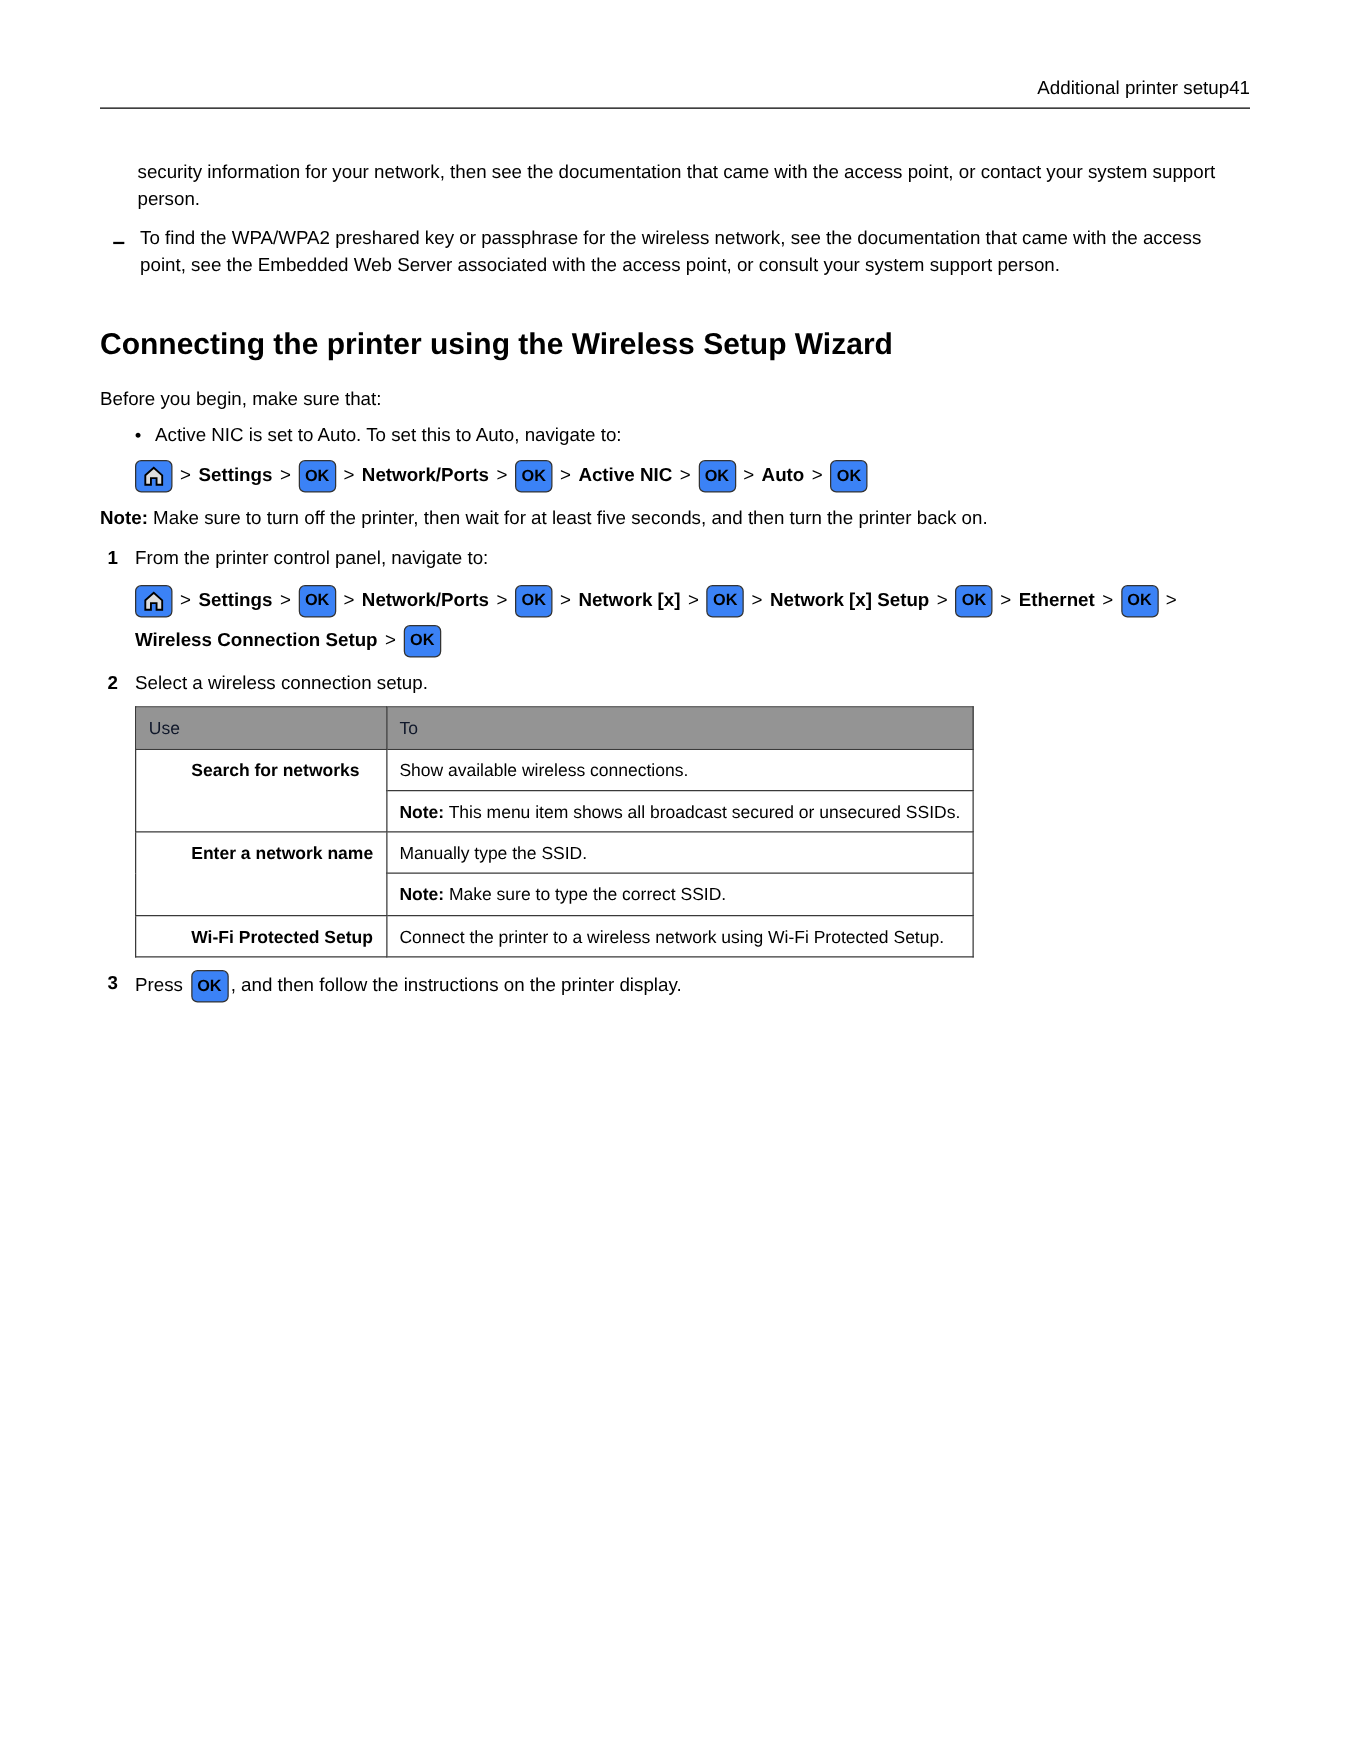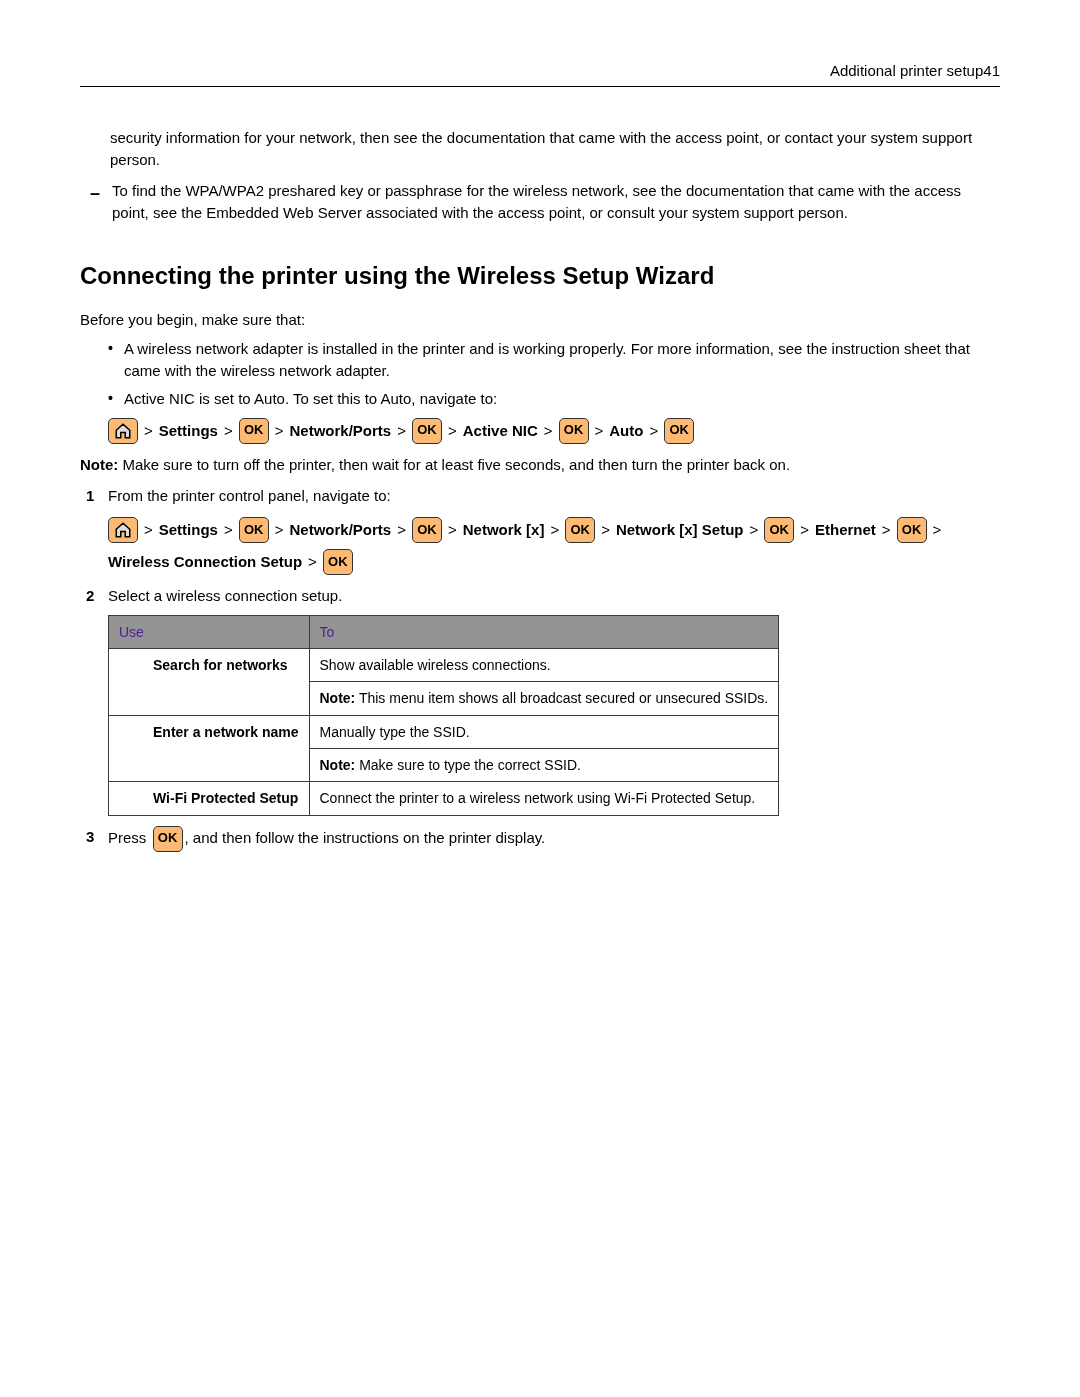--- a/index.html
+++ b/index.html
@@ -72,21 +72,21 @@
   }
   .nav-path .step {
     font-weight: bold;
   }
   .icon-btn {
     display: inline-flex;
     align-items: center;
     justify-content: center;
     width: 30px;
     height: 26px;
-    background: #fdba74;
+    background: #3b82f6;
     border: 1px solid #333;
     border-radius: 5px;
     color: #000;
     font-weight: bold;
     font-size: 13px;
     vertical-align: middle;
     box-sizing: border-box;
   }
   .icon-btn.home svg {
     width: 18px;
@@ -117,21 +117,21 @@
     font-weight: bold;
     font-size: 15px;
   }
   table.setup {
     border-collapse: collapse;
     margin: 8px 0 0 28px;
     font-size: 14px;
   }
   table.setup th {
     background: #949494;
-    color: #4c1d95;
+    color: #0f172a;
     text-align: left;
     padding: 6px 10px;
     border: 1px solid #3a3a3a;
     font-weight: normal;
   }
   table.setup td {
     border: 1px solid #3a3a3a;
     padding: 6px 10px;
     vertical-align: top;
   }
@@ -161,21 +161,20 @@
 
 <div class="dash-item">
   <span>To find the WPA/WPA2 preshared key or passphrase for the wireless network, see the documentation that came with the access point, see the Embedded Web Server associated with the access point, or consult your system support person.</span>
 </div>
 
 <h2>Connecting the printer using the Wireless Setup Wizard</h2>
 
 <div class="intro">Before you begin, make sure that:</div>
 
 <ul class="bullets">
-  <li>A wireless network adapter is installed in the printer and is working properly. For more information, see the instruction sheet that came with the wireless network adapter.</li>
   <li>Active NIC is set to Auto. To set this to Auto, navigate to:</li>
 </ul>
 
 <div class="nav-path">
   <span class="icon-btn home">
     <svg viewBox="0 0 24 24" fill="none" stroke="#000" stroke-width="2">
         <path d="M3 11 L12 3 L21 11 V21 H15 V14 H9 V21 H3 Z" fill="#ddd"></path>
       </svg>
   </span>
   <span class="sep">&gt;</span>

